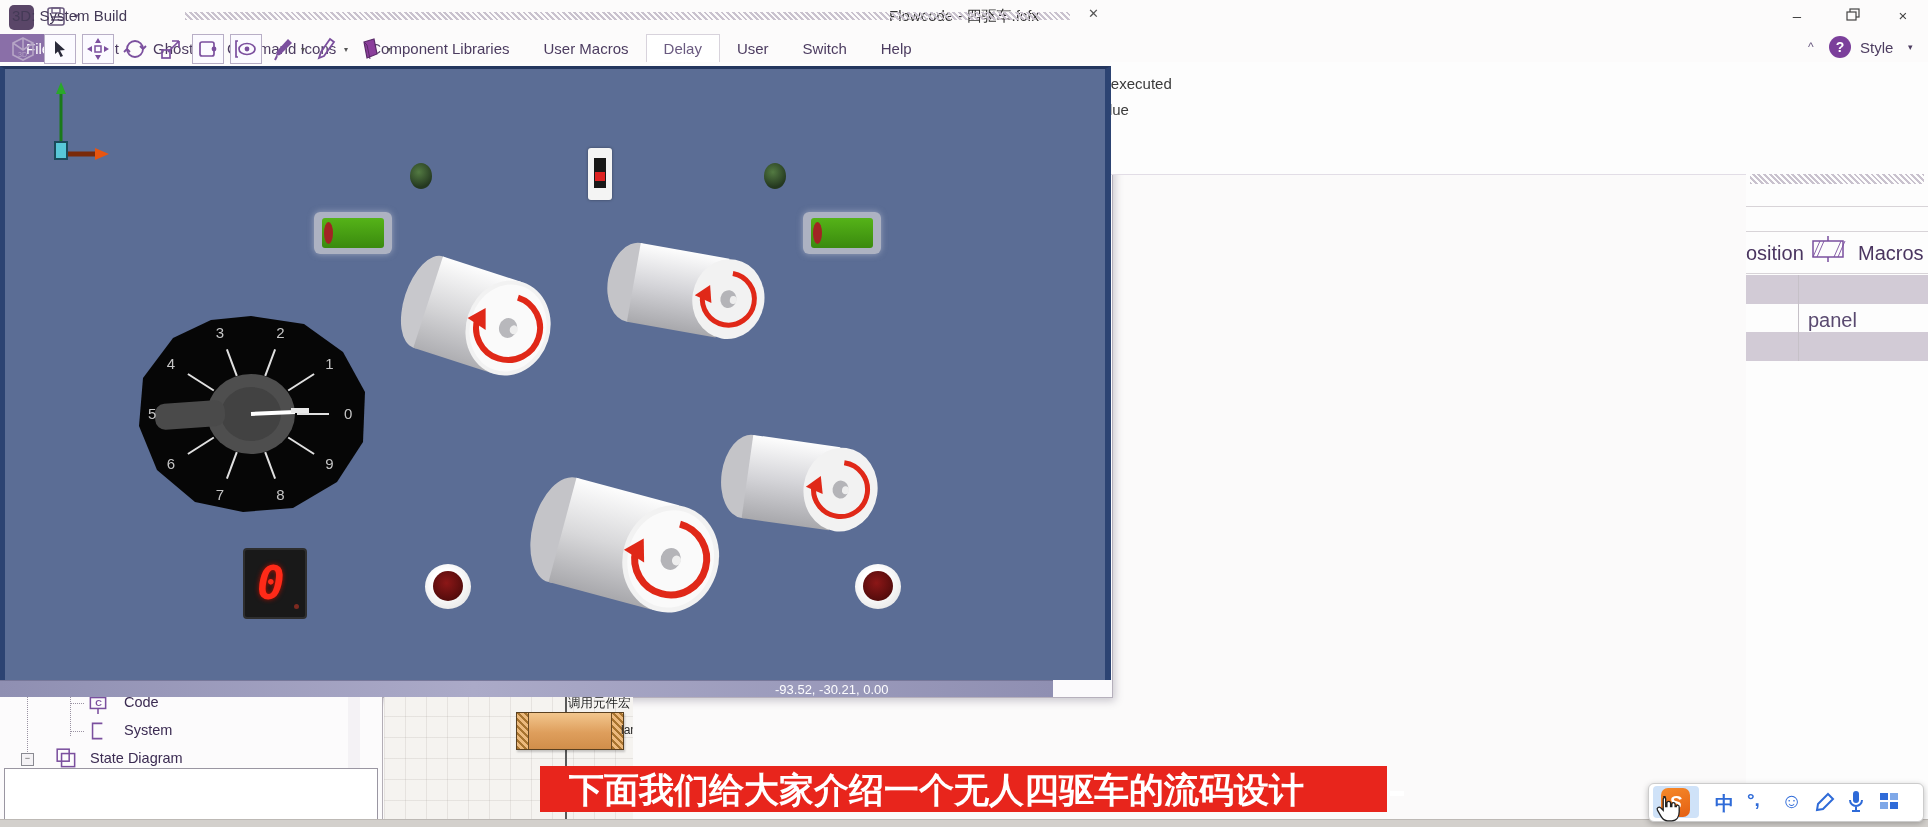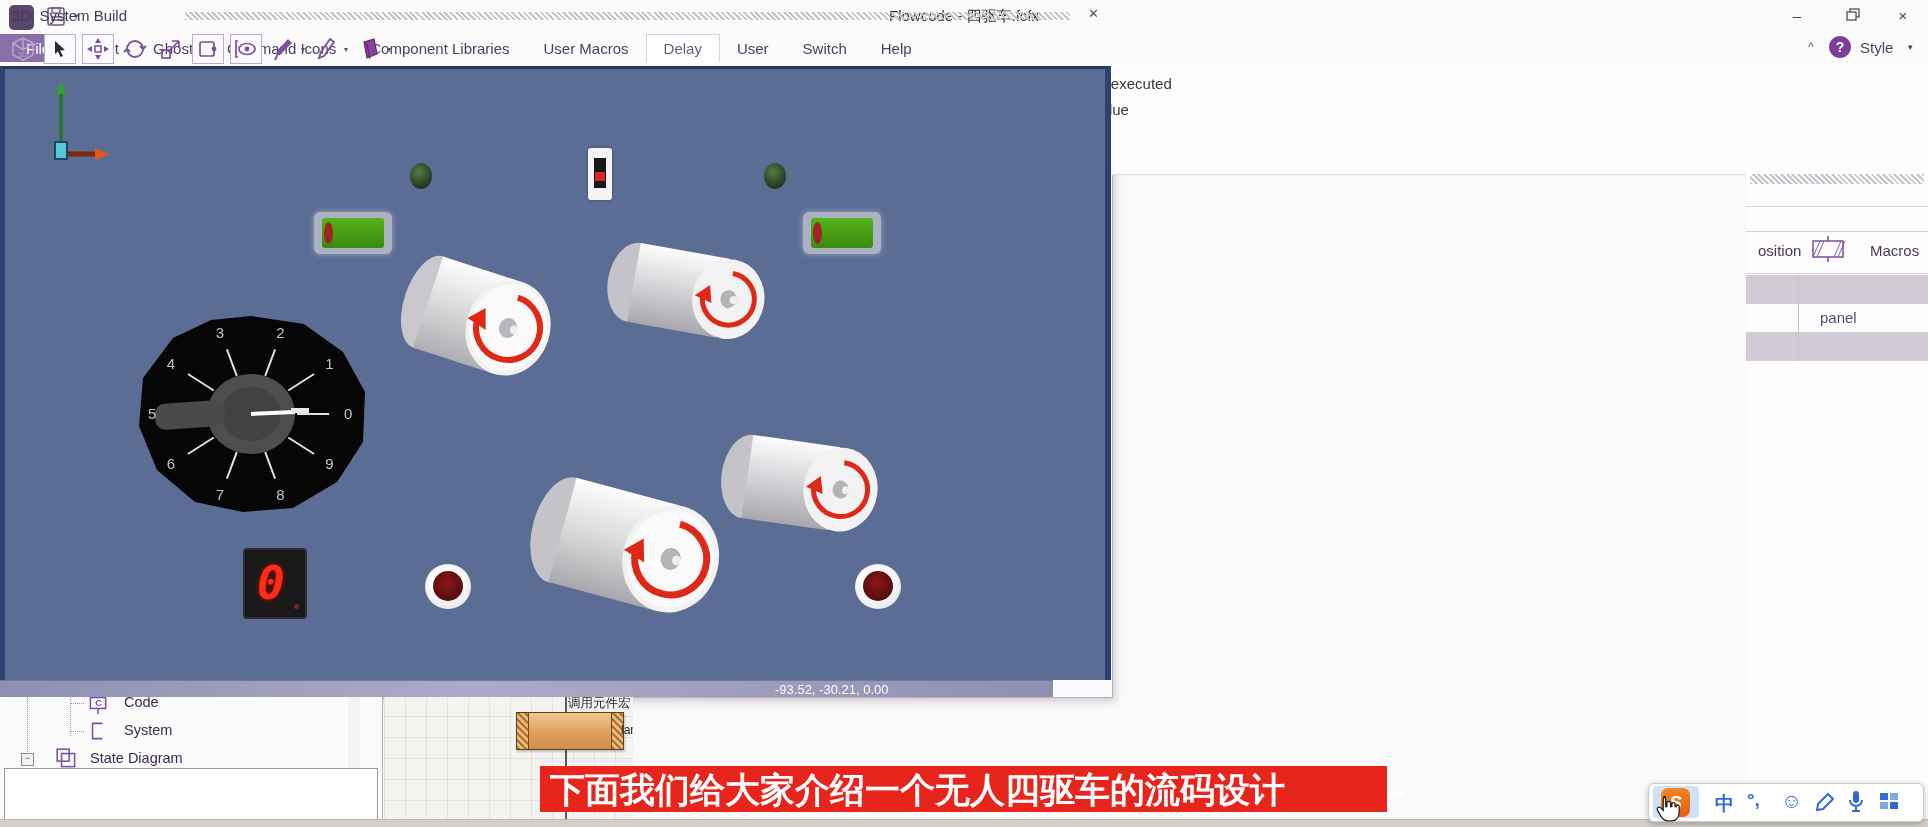--- a/index.html
+++ b/index.html
@@ -67,21 +67,21 @@
   #trap{left:53px;top:89px;width:72px;height:31px;
         background:linear-gradient(180deg,#f6e087 0%,#ecc649 100%);
         clip-path:polygon(11% 0,89% 0,100% 100%,0 100%);filter:drop-shadow(1px 2px 1px rgba(0,0,0,.3));}
   #diamond{left:143px;top:338px;width:79px;height:47px;
         background:linear-gradient(180deg,#f6da6e 0%,#e8ba41 100%);
         clip-path:polygon(50% 0,100% 50%,50% 100%,0 50%);filter:drop-shadow(1px 2px 1px rgba(0,0,0,.3));}
   
   #rightpanel{left:1746px;top:62px;width:182px;height:757px;background:#fdfdfd;}
   .rpline{position:absolute;left:0;width:182px;height:1px;background:#d8d4d8;}
   .rpband{position:absolute;left:0;width:182px;height:29px;background:#d2cbd6;}
-  .rptext{position:absolute;font-size:15px;color:#4a3560;margin-left:12px;}
+  .rptext{position:absolute;font-size:20px;color:#4a3560;}
   
   #panel3d{left:633px;top:120px;width:1113px;height:698px;background:#fbfafc;border:1px solid #b6b0bc;
            box-shadow:2px 3px 8px rgba(60,50,80,.25);z-index:50;box-sizing:border-box;}
   #p3title{position:absolute;left:0;top:0;width:100%;height:32px;}
   #p3title .t{position:absolute;left:12px;top:7px;font-size:15px;color:#443a56;}
   #p3tools{position:absolute;left:0;top:32px;width:100%;height:34px;display:flex;align-items:center;padding-left:8px;box-sizing:border-box;gap:6px;}
   .t3{width:30px;height:28px;display:flex;align-items:center;justify-content:center;}
   .t3box{border:1px solid #b8aec6;background:#fbfaff;}
   .t3caret{font-size:8px;color:#555;margin-left:-3px;}
   #viewport{position:absolute;left:0;top:66px;width:1111px;height:614px;background:#5b6d95;box-sizing:border-box;
@@ -100,21 +100,21 @@
   .vswitch .sl{position:absolute;left:7px;top:24px;width:10px;height:9px;background:#d22;}
   .pushbtn{width:46px;height:45px;border-radius:50%;background:radial-gradient(circle at 45% 40%,#ffffff 35%,#dcdcdc);}
   .pushbtn .in{position:absolute;left:8px;top:7px;width:30px;height:30px;border-radius:50%;
           background:radial-gradient(circle at 45% 40%,#8c1717,#4e0b0b 80%);}
   .sevenseg{width:60px;height:67px;background:#191919;border:2px solid #2e2e2e;border-radius:4px;}
   .sevenseg .d{position:absolute;left:12px;top:6px;font-family:"DejaVu Sans Mono",monospace;font-style:italic;
           font-weight:bold;font-size:46px;color:#ff2a18;text-shadow:0 0 5px #b01000;}
   .sevenseg .dot{position:absolute;right:6px;bottom:8px;width:5px;height:5px;border-radius:50%;background:#7c2a20;}
   
   #banner{left:540px;top:766px;width:847px;height:46px;background:#e8251c;z-index:60;
-          color:#fff;font-size:35px;font-weight:bold;line-height:47px;padding-left:10px;box-sizing:border-box;white-space:nowrap;}
+          color:#fff;font-size:35px;font-weight:bold;line-height:47px;padding-left:29px;box-sizing:border-box;white-space:nowrap;}
   #wdash{left:1390px;top:791px;width:14px;height:5px;background:#fff;z-index:62;}
   #taskstrip{left:0;top:819px;width:1928px;height:8px;background:#d3d0cc;border-top:1px solid #bdb9b5;}
   #ime{left:1648px;top:783px;width:274px;height:37px;background:#fff;border:1px solid #cccccc;border-radius:6px;
        box-shadow:0 2px 6px rgba(0,0,0,.25);z-index:70;}
   #imehl{position:absolute;left:4px;top:2px;width:46px;height:32px;background:#cfe2f8;border-radius:4px;}
   #imes{position:absolute;left:12px;top:4px;width:29px;height:29px;border-radius:7px;
         background:linear-gradient(160deg,#f68a2a,#e45f12);color:#fff;font-weight:bold;font-style:italic;
         font-size:19px;text-align:center;line-height:29px;}
   .imeic{position:absolute;top:6px;color:#2f6bd8;font-size:19px;font-weight:bold;}
   #hand{left:1655px;top:795px;z-index:75;}

